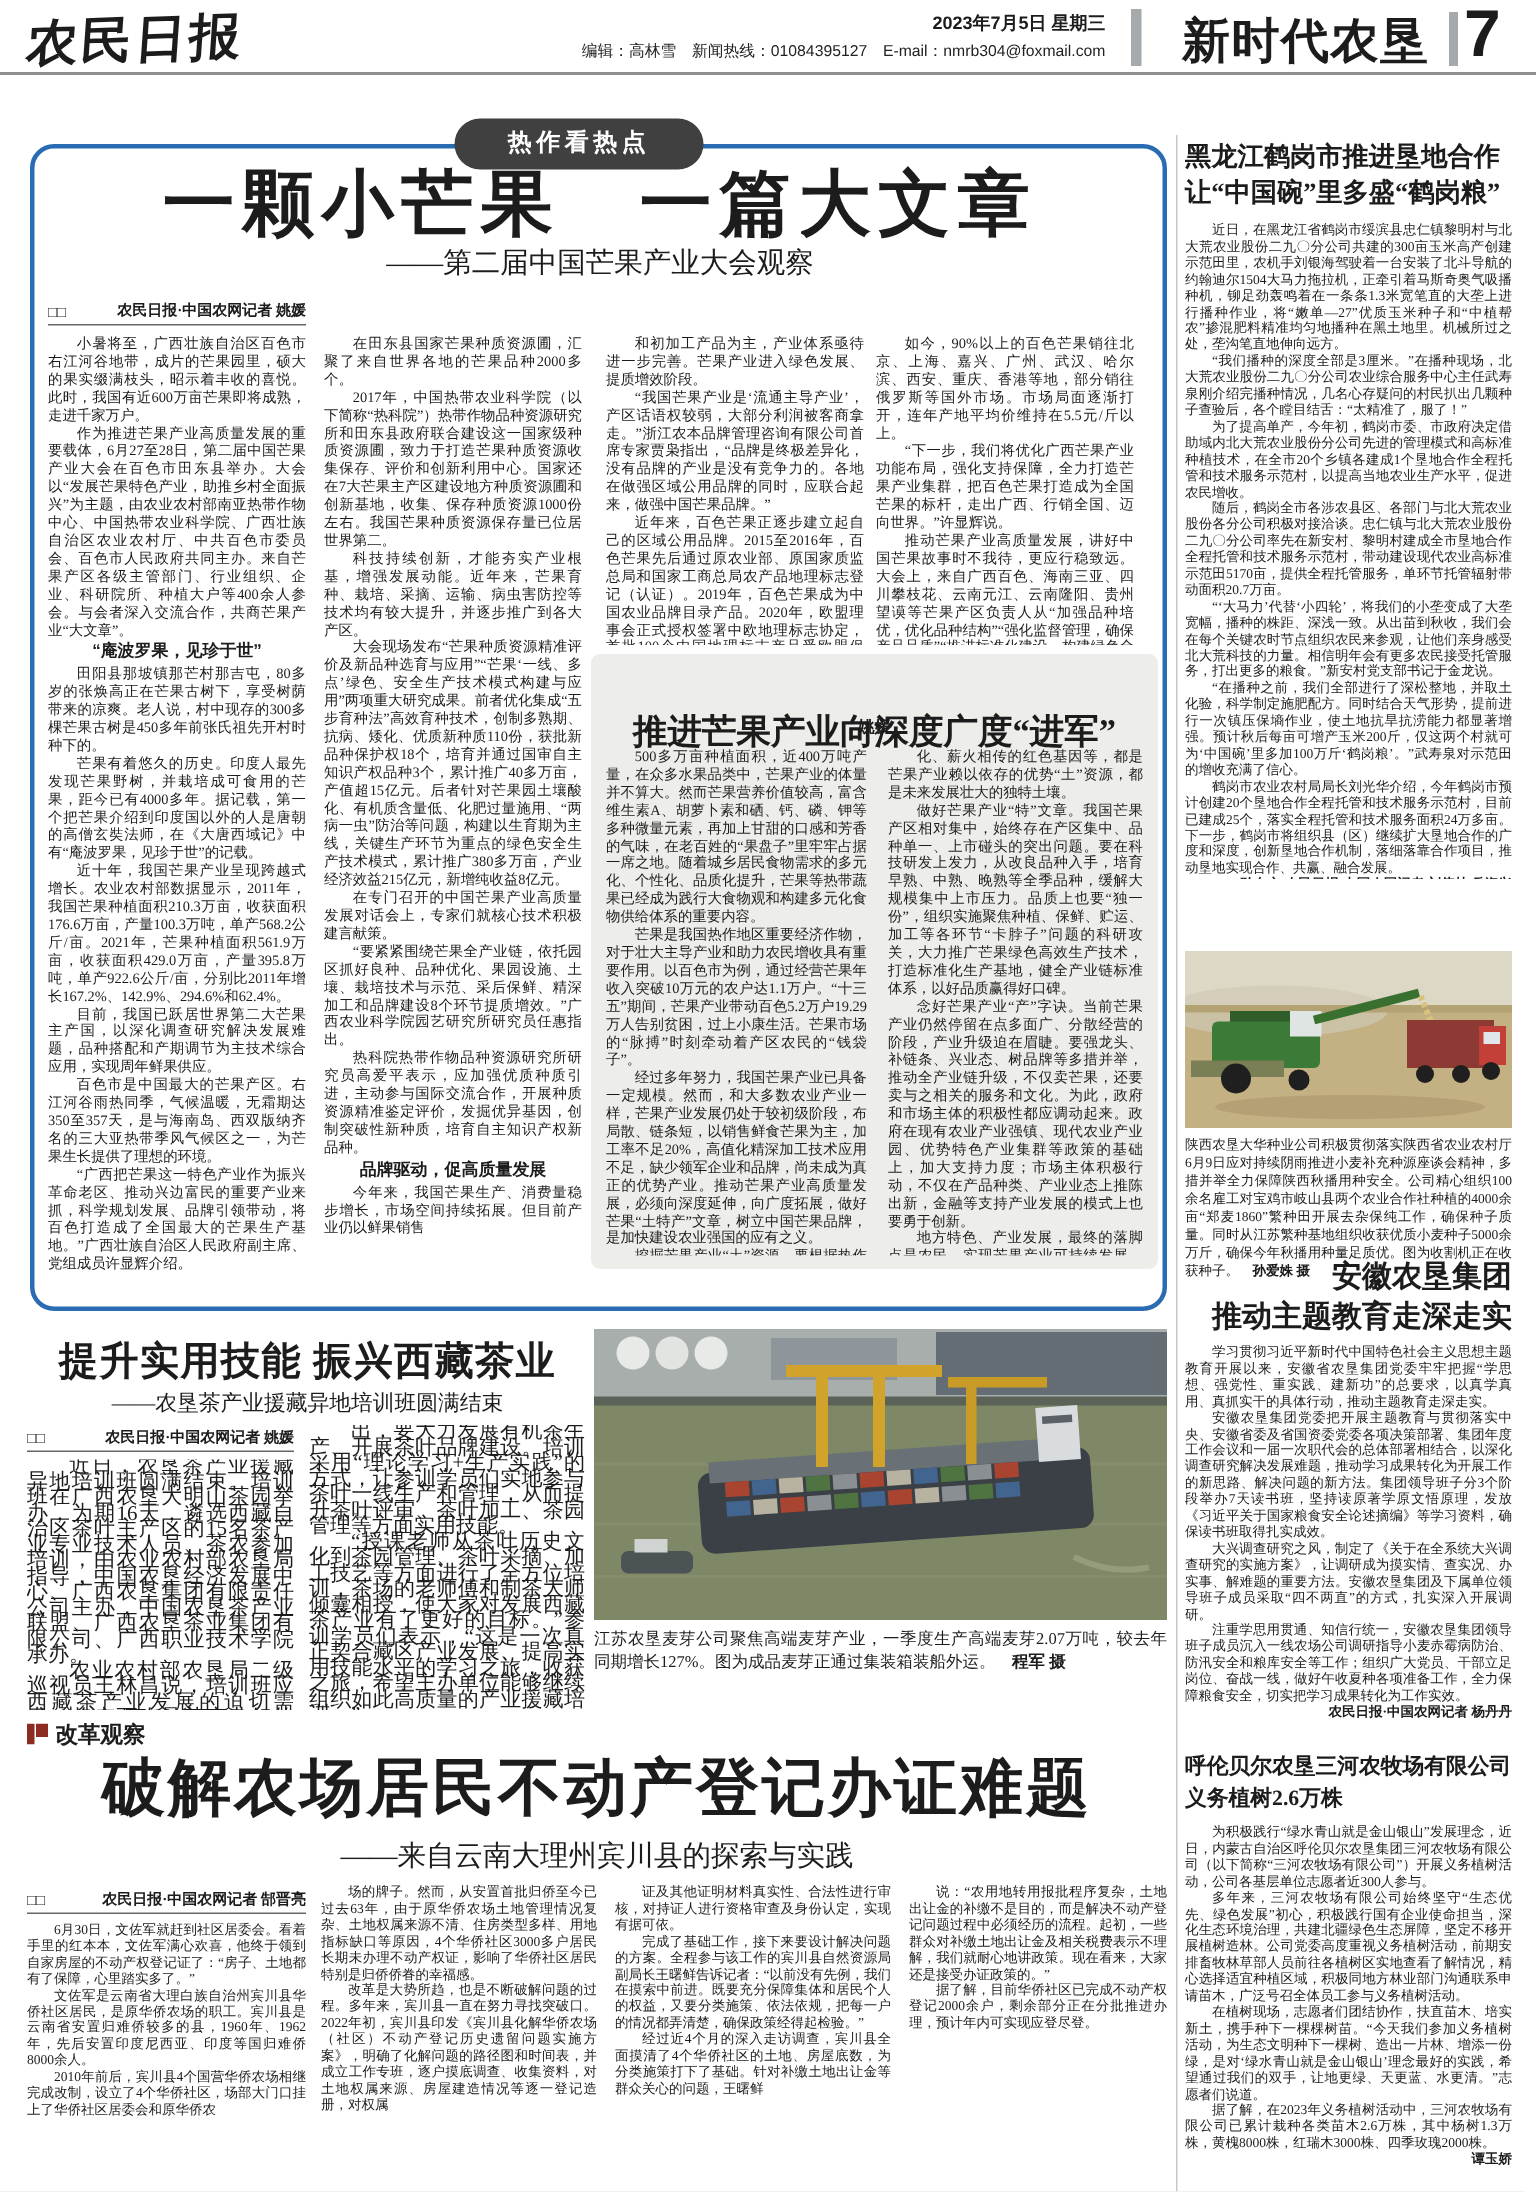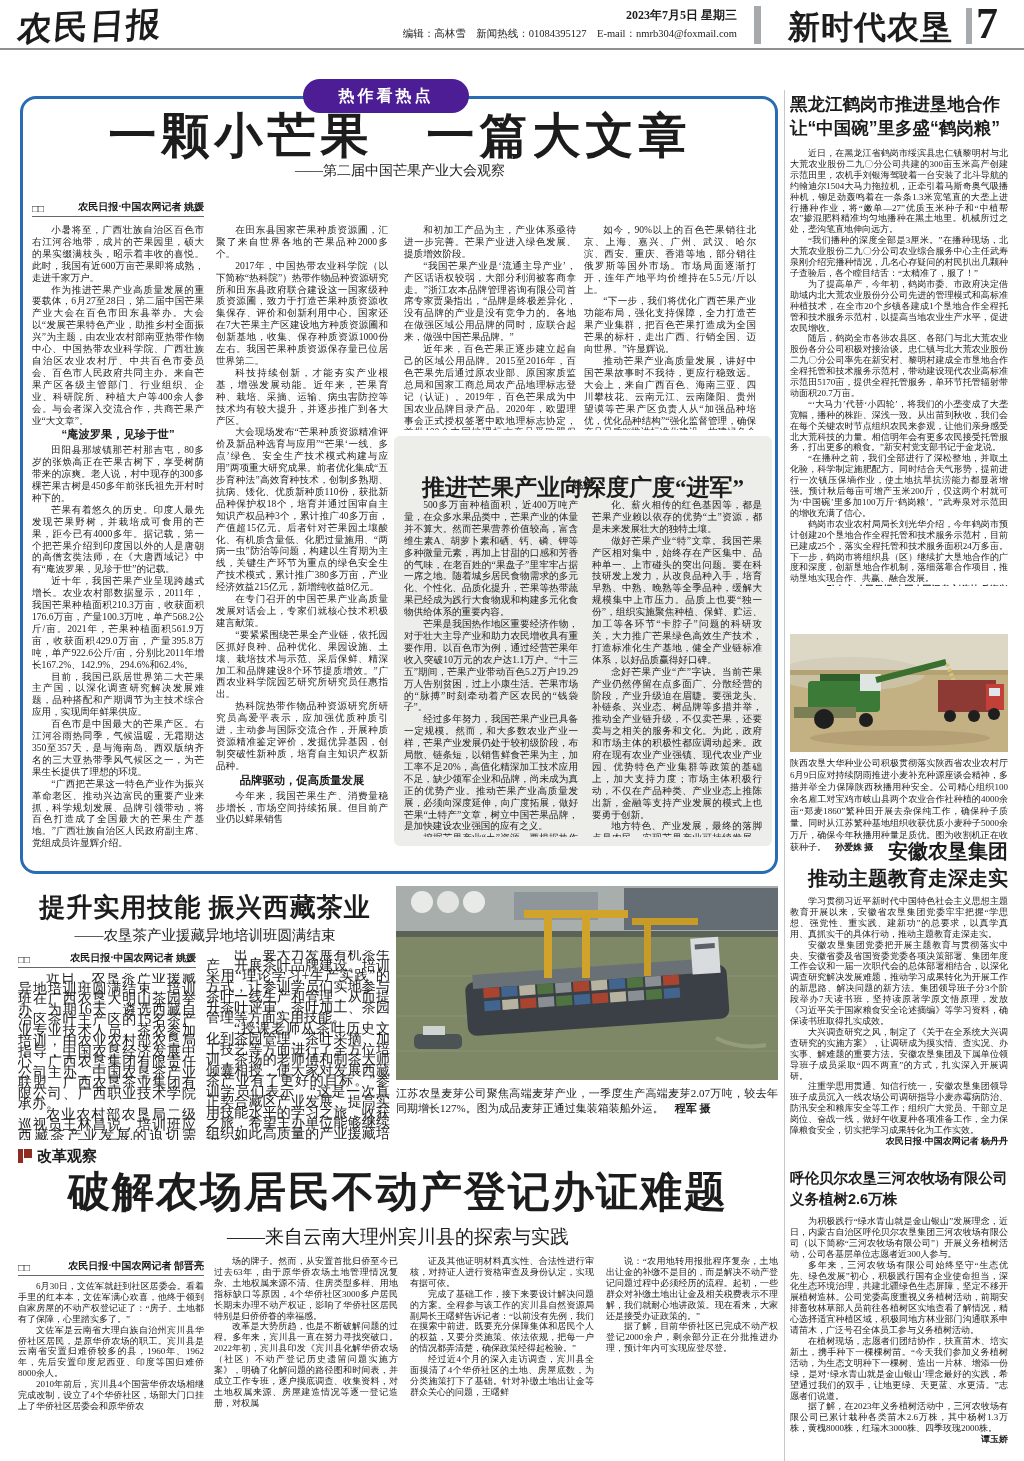--- a/index.html
+++ b/index.html
@@ -1,36 +1,36 @@
 <!DOCTYPE html>
 <html><head>
 <meta charset="utf-8">
 <style>
   html,body{margin:0;padding:0;background:#e8e8e8;}
   #page{position:relative;width:1024px;height:1461px;background:#ffffff;overflow:hidden;
         font-family:"Liberation Serif","DejaVu Serif",serif;color:#1c1c1c;}
   .abs{position:absolute;}
-  .hei{font-family:Liberation Serif, serif;}
+  .hei{font-family:Liberation Sans, sans-serif;}
   .center{text-align:center;}
   
   #masthead{left:18px;top:4px;font-size:34px;font-weight:bold;transform:skewX(-6deg) rotate(-2deg);letter-spacing:2px;}
   #hdr-date{left:437px;top:7px;width:300px;text-align:right;font-size:12px;font-weight:bold;}
   #hdr-editor{left:387px;top:27px;width:350px;text-align:right;font-size:10.5px;color:#222;}
   .vbar{background:#a7aaad;}
   #bar1{left:754px;top:6px;width:7px;height:38px;}
   #bar2{left:966px;top:8px;width:6px;height:36px;}
   #section-title{left:788px;top:6px;width:176px;font-size:32px;font-weight:900;letter-spacing:1px;}
   #page-num{left:976px;top:-2px;font-size:44px;font-weight:900;}
   #hdr-rule{left:0;top:48px;width:1024px;height:2px;background:#8f8f8f;}
   
   #main-frame{left:20px;top:96px;width:752px;height:772px;border:3px solid #2a6cb3;border-radius:16px;}
-  #tag-pill{left:303px;top:79px;width:166px;height:34px;border-radius:17px;background:#4c1d95;
+  #tag-pill{left:303px;top:79px;width:166px;height:34px;border-radius:17px;background:#404040;
             color:#fff;font-size:16px;font-weight:bold;line-height:34px;text-align:center;letter-spacing:3px;}
   #main-title{left:30px;top:104px;width:740px;font-size:48px;font-weight:900;letter-spacing:5px;}
-  #main-sub{left:30px;top:162px;width:740px;font-size:14px;}
+  #main-sub{left:30px;top:162px;width:740px;font-size:19px;}
   .byline-row{display:flex;justify-content:space-between;border-bottom:1px solid #666;
               font-size:10px;align-items:flex-end;padding-bottom:2px;}
   .byline-row b{font-weight:bold;}
   #main-byline{left:32px;top:198px;width:172px;height:16px;}
   
   .ncol{overflow:hidden;text-align:justify;}
   .fs-main{font-size:9.6px;line-height:11.9px;}
   .fs-small{font-size:14px;line-height:10.5px;}
   .fs-side{font-size:9px;line-height:10.9px;}
   .para{margin:0;text-indent:2em;}
@@ -62,21 +62,21 @@
                 font-size:15px;font-weight:bold;}
   #reform-title{left:18px;top:1164px;width:760px;font-size:42px;font-weight:900;letter-spacing:2px;}
   #reform-sub{left:18px;top:1224px;width:760px;font-size:19px;}
   #reform-byline{left:18px;top:1258px;width:186px;height:15px;}
   #rcol1{left:18px;top:1281px;width:186px;height:180px;}
   #rcol2{left:214px;top:1256px;width:184px;height:205px;}
   #rcol3{left:410px;top:1256px;width:184px;height:205px;}
   #rcol4{left:606px;top:1256px;width:172px;height:205px;}
   
   #side-divider{left:784px;top:90px;width:1px;height:1371px;background:#c8c8c8;}
-  .side-title{left:790px;width:218px;font-weight:900;font-family:Liberation Sans, sans-serif;}
+  .side-title{left:790px;width:218px;font-weight:900;font-family:Liberation Serif, serif;}
   #a1-title{top:92px;font-size:17.5px;line-height:24px;}
   #a1-body{left:790px;top:148px;width:218px;height:438px;}
   #harv-photo{left:790px;top:634px;width:218px;height:118px;background:#c4b183;overflow:hidden;}
   #harv-caption{left:790px;top:757px;width:218px;font-size:9px;line-height:12px;text-align:justify;}
   #a2-title{top:838px;font-size:20px;line-height:27px;text-align:right;}
   #a2-body{left:790px;top:896px;width:218px;height:264px;}
   #a3-title{top:1168px;font-size:14.5px;line-height:21px;}
   #a3-body{left:790px;top:1216px;width:218px;height:245px;}
 </style>
 </head>

